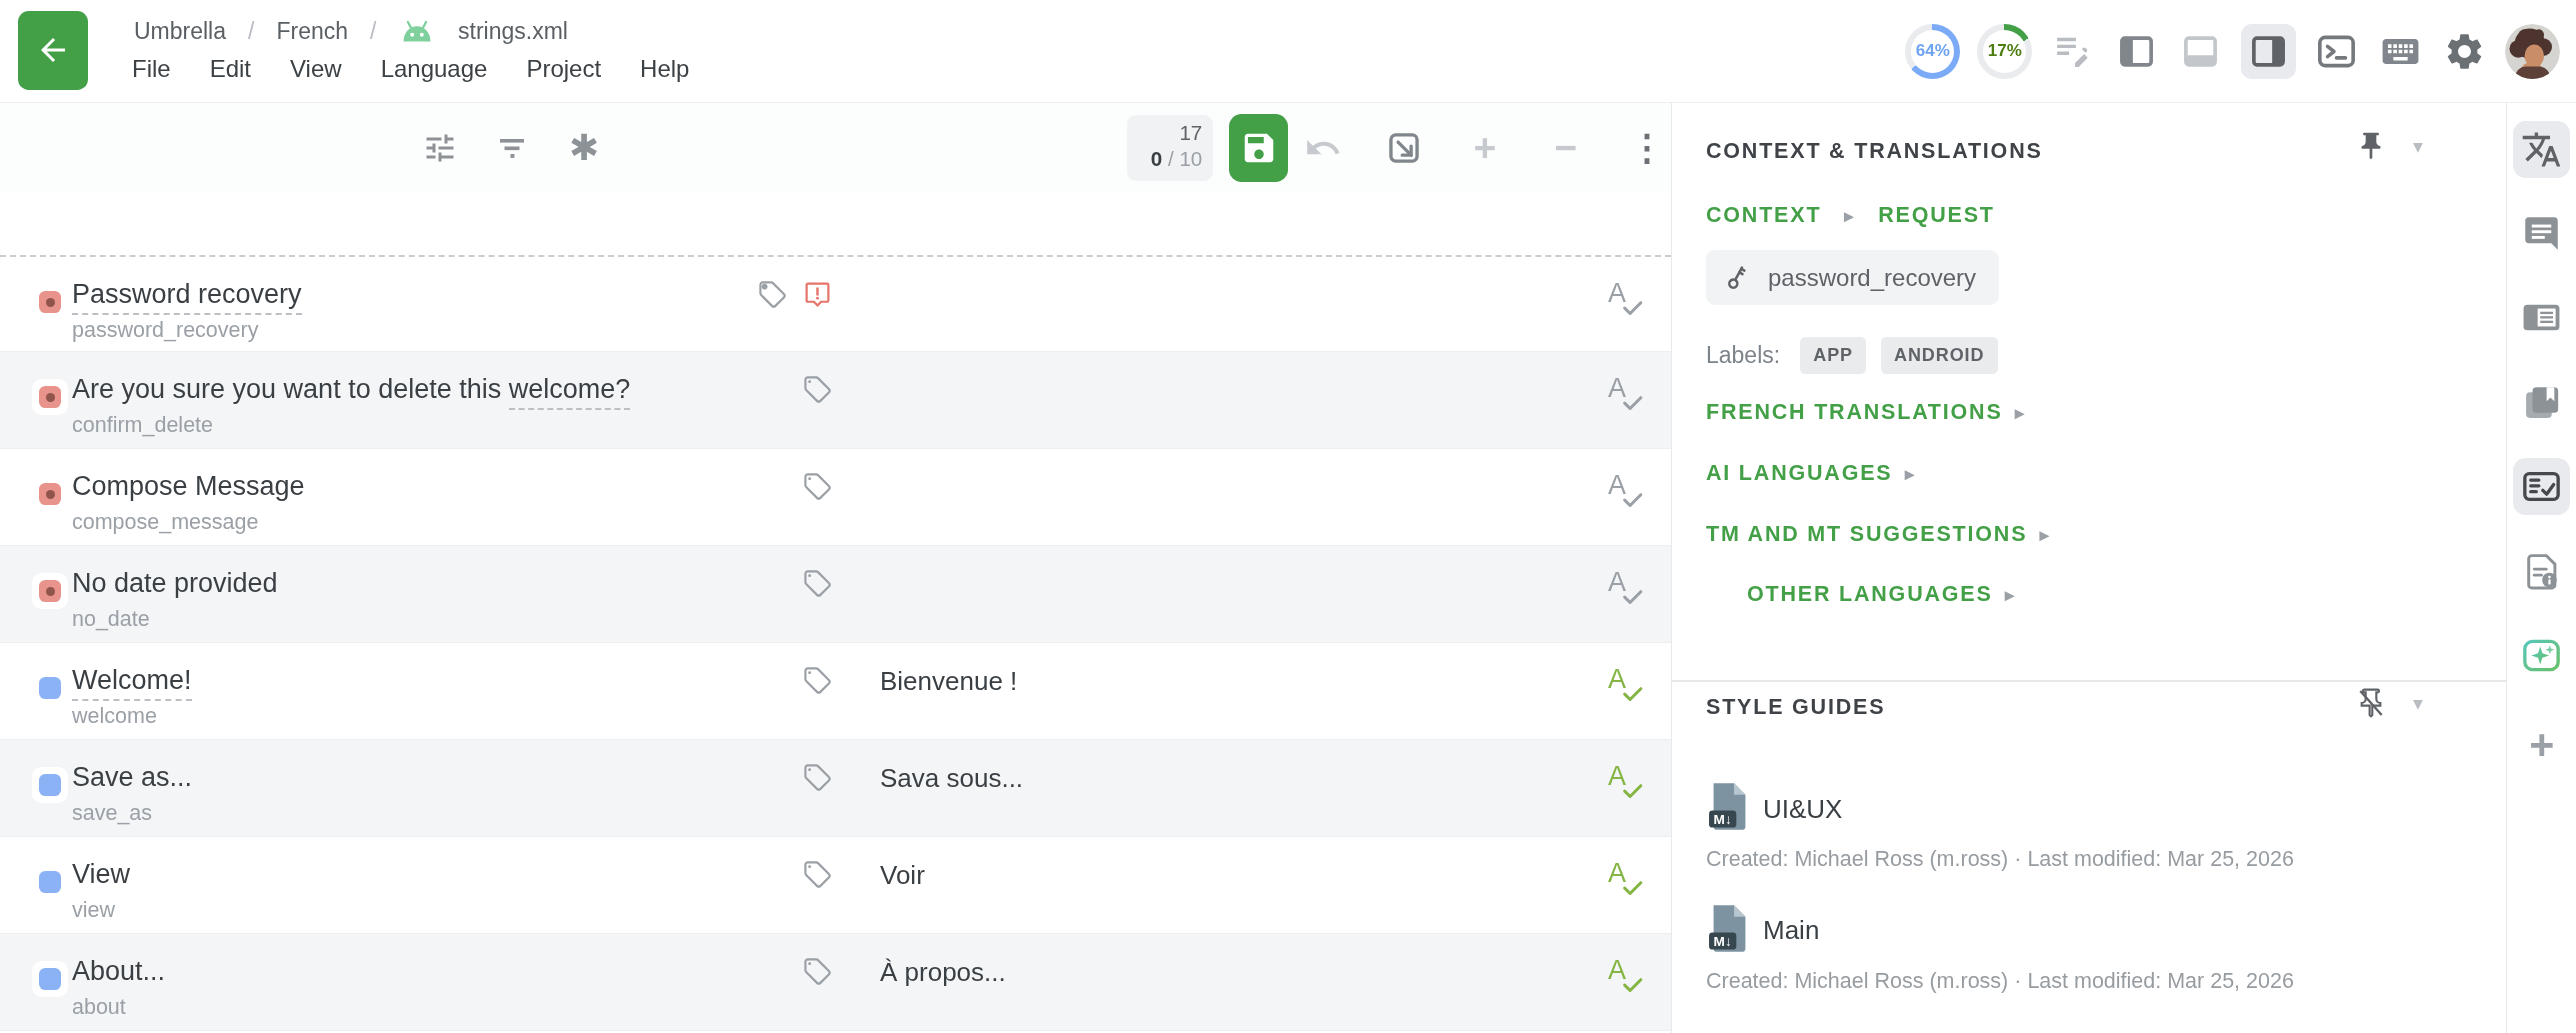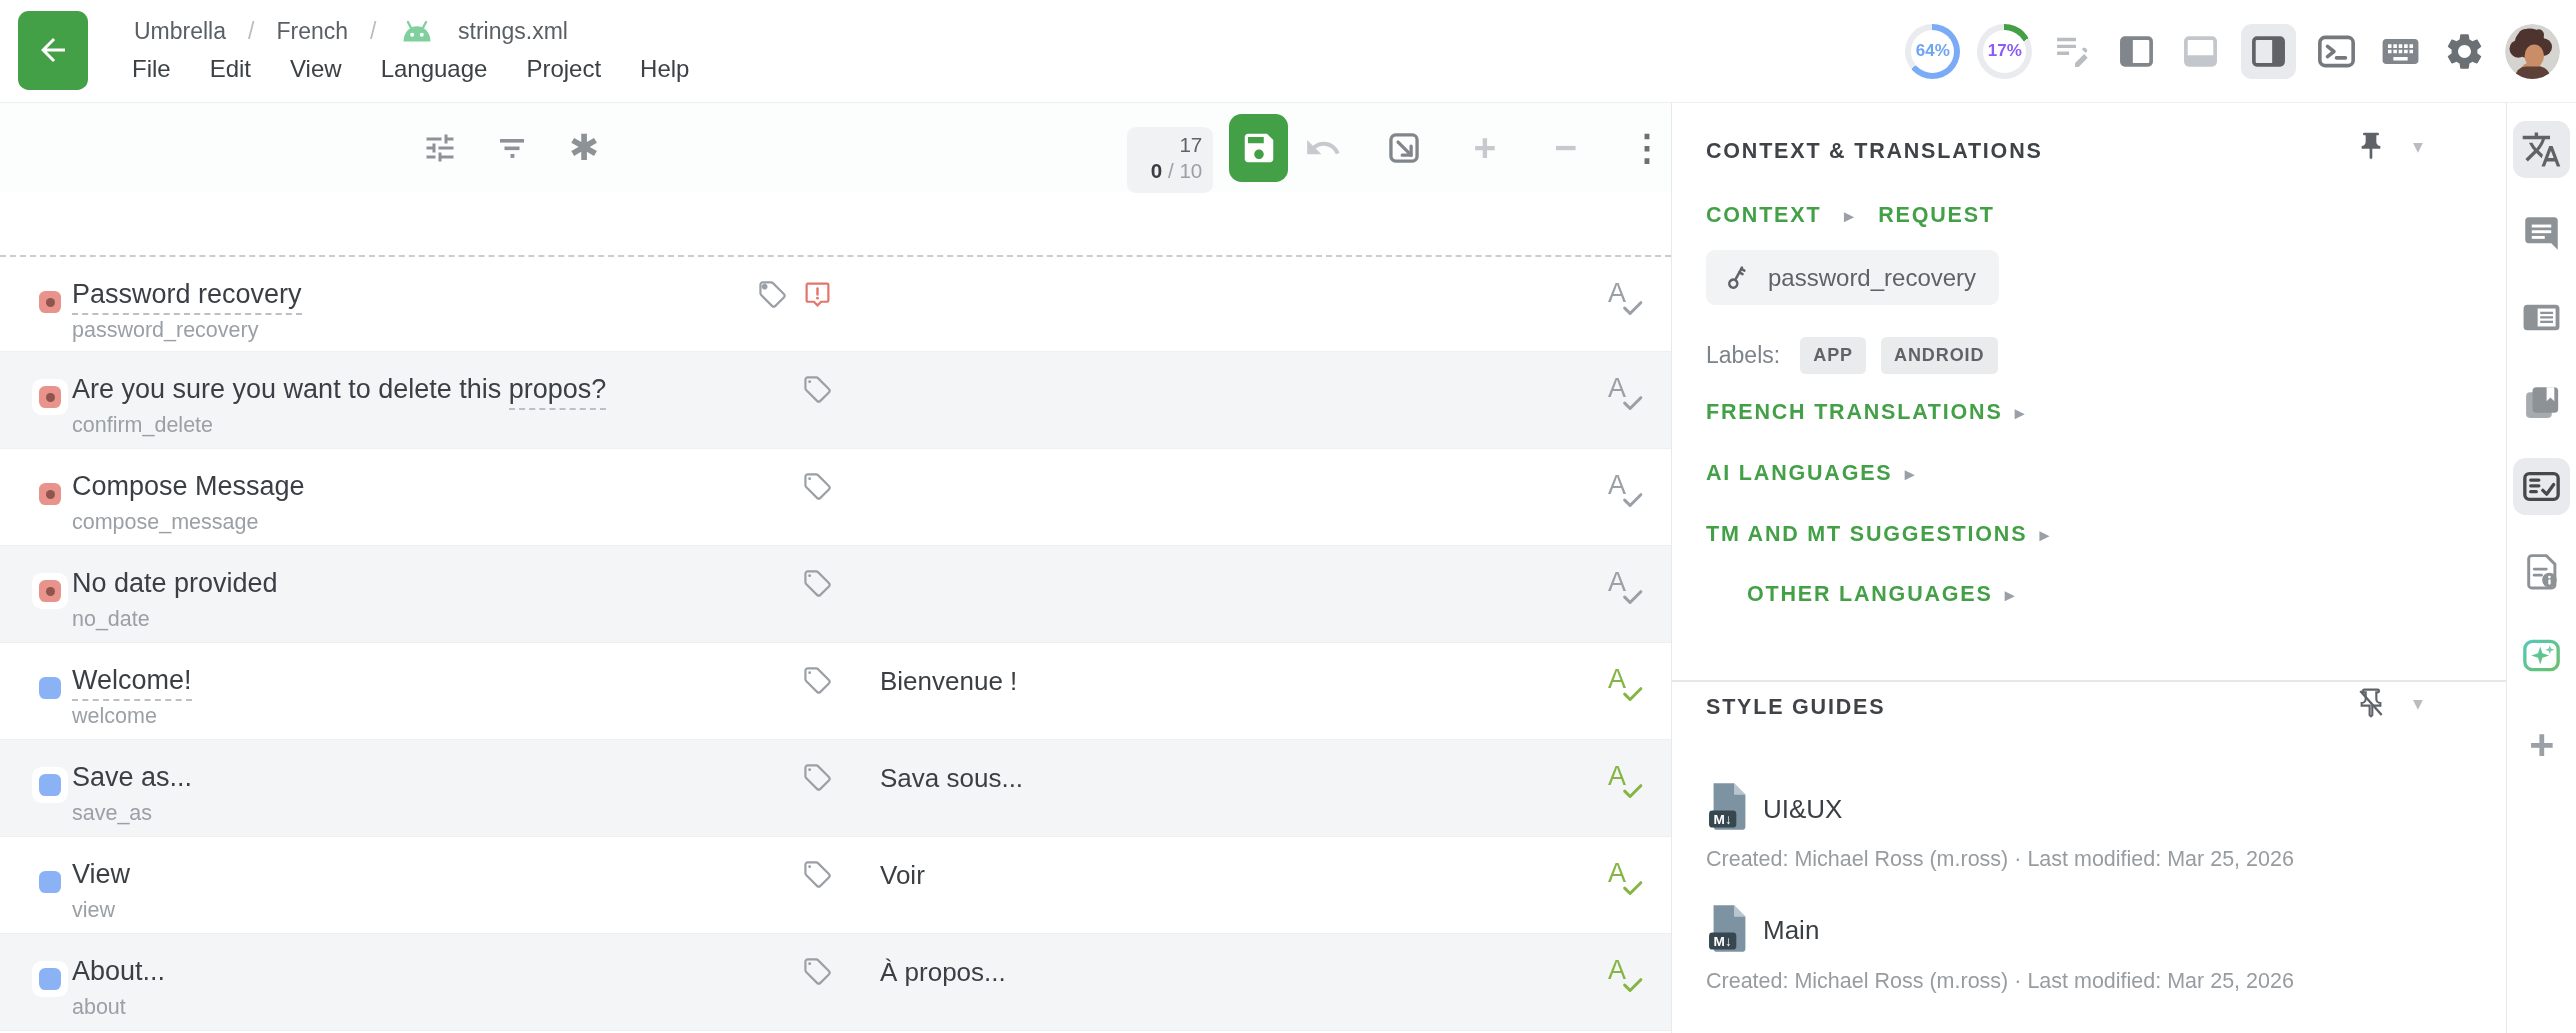--- a/index.html
+++ b/index.html
@@ -19,35 +19,35 @@
   .crumbs .android { display:inline-flex; margin:0 1.8px; }
   .menubar { position:absolute; left:132px; top:55px; display:flex; gap:39px; font-size:24px; color:#3c4145; }
   .menubar span { cursor:pointer; }
   .topright { position:absolute; right:16px; top:19.7px; display:flex; align-items:center; gap:17px; height:63px; }
   .ring { width:55px; height:55px; border-radius:50%; position:relative; }
   .ring .hole { position:absolute; left:6.3px; top:6.3px; width:43px; height:43px; border-radius:50%; background:#fff;
     display:flex; align-items:center; justify-content:center; font-size:17px; font-weight:bold; }
   .ring.blue  { background:conic-gradient(#7baaf7 0 64%, #e9ebee 64% 100%); }
   .ring.blue .hole { color:#6fa4f2; }
   .ring.green { background:conic-gradient(#43a047 0 17%, #e9ebee 17% 100%); }
-  .ring.green .hole { color:#8b5cf6; }
+  .ring.green .hole { color:#4d7c0f; }
   .tico { display:flex; align-items:center; justify-content:center; width:47px; height:47px; cursor:pointer; }
   .tico.active { background:#e9eaee; border-radius:10.7px; width:55px; height:55px; }
   .avatar { width:55px; height:55px; border-radius:50%; overflow:hidden; cursor:pointer; }
 
   
   .toolbar { position:absolute; left:0; top:103px; width:1671px; height:89px; background:#fcfdfd; }
   .search { position:absolute; left:36px; top:21.5px; width:340px; height:47px; border:none; outline:none;
     background:transparent; font-family:inherit; font-size:25px; color:#3a3f44; }
   .search::placeholder { color:#c0c4c8; }
   .tb-icons { position:absolute; left:422px; top:21.5px; display:flex; gap:36px; align-items:center; height:47px; }
   .tb-icons .tico { width:36px; height:36px; }
   .splat { font-size:36px; color:#8d9297; line-height:36px; }
   .badge { position:absolute; left:1127px; top:114px; width:86px; height:66px; background:#f1f2f3;
-    border-radius:9px; padding:5.4px 10.7px 0 10.7px; text-align:right;margin-top:12px; }
+    border-radius:9px; padding:5.4px 10.7px 0 10.7px; text-align:right; }
   .badge { top:11.6px; }
   .badge .b1 { font-size:20.6px; color:#5f6368; line-height:25px; }
   .badge .b2 { font-size:20.6px; color:#9aa0a6; line-height:27px; }
   .badge .b2 b { color:#3a3f44; font-weight:bold; }
   .save-btn { position:absolute; left:1229px; top:10.7px; width:59px; height:68px; background:#43a047;
     border-radius:12.5px; display:flex; align-items:center; justify-content:center; cursor:pointer; }
   .tb-right { position:absolute; left:1304px; top:21.5px; display:flex; gap:43px; align-items:center; height:47px; }
   .tb-right .tico { width:38px; height:38px; }
   .glyph-plus, .glyph-minus { font-size:39px; color:#c6c9cd; font-weight:bold; line-height:38px; }
   .glyph-dots { font-size:36px; color:#6b7075; letter-spacing:0; line-height:38px; font-weight:bold; }
@@ -309,21 +309,21 @@
         <svg width="21.5" height="18" viewBox="0 0 24 20">
             <polyline points="3,9 9,15 21,3" fill="none" stroke-width="3.4" stroke-linecap="round" stroke-linejoin="round"></polyline>
           </svg>
       </span>
     </div>
 
     <div class="row alt">
       <span class="status red">
           <span class="dot"></span>
         </span>
-      <span class="title"><span>Are you sure you want to delete this </span><span class="und">propos?</span></span>
+      <span class="title"><span>Are you sure you want to delete this </span><span class="und">welcome?</span></span>
       <span class="key">confirm_delete</span>
       <span class="rowicons">
         <svg width="29" height="29" viewBox="0 0 24 24">
           <path d="M21.4 11.6 12.4 2.6C12 2.2 11.5 2 11 2H4C2.9 2 2 2.9 2 4v7c0 .5.2 1 .6 1.4l9 9c.8.8 2 .8 2.8 0l7-7c.8-.8.8-2 0-2.8z" fill="none" stroke="#9aa0a6" stroke-width="1.8"></path>
           <circle cx="5.5" cy="5.5" r="1.2" fill="#9aa0a6"></circle>
         </svg>
       </span>
       <span class="trans"></span>
       <span class="spell gray">
         <span class="A">A</span>

